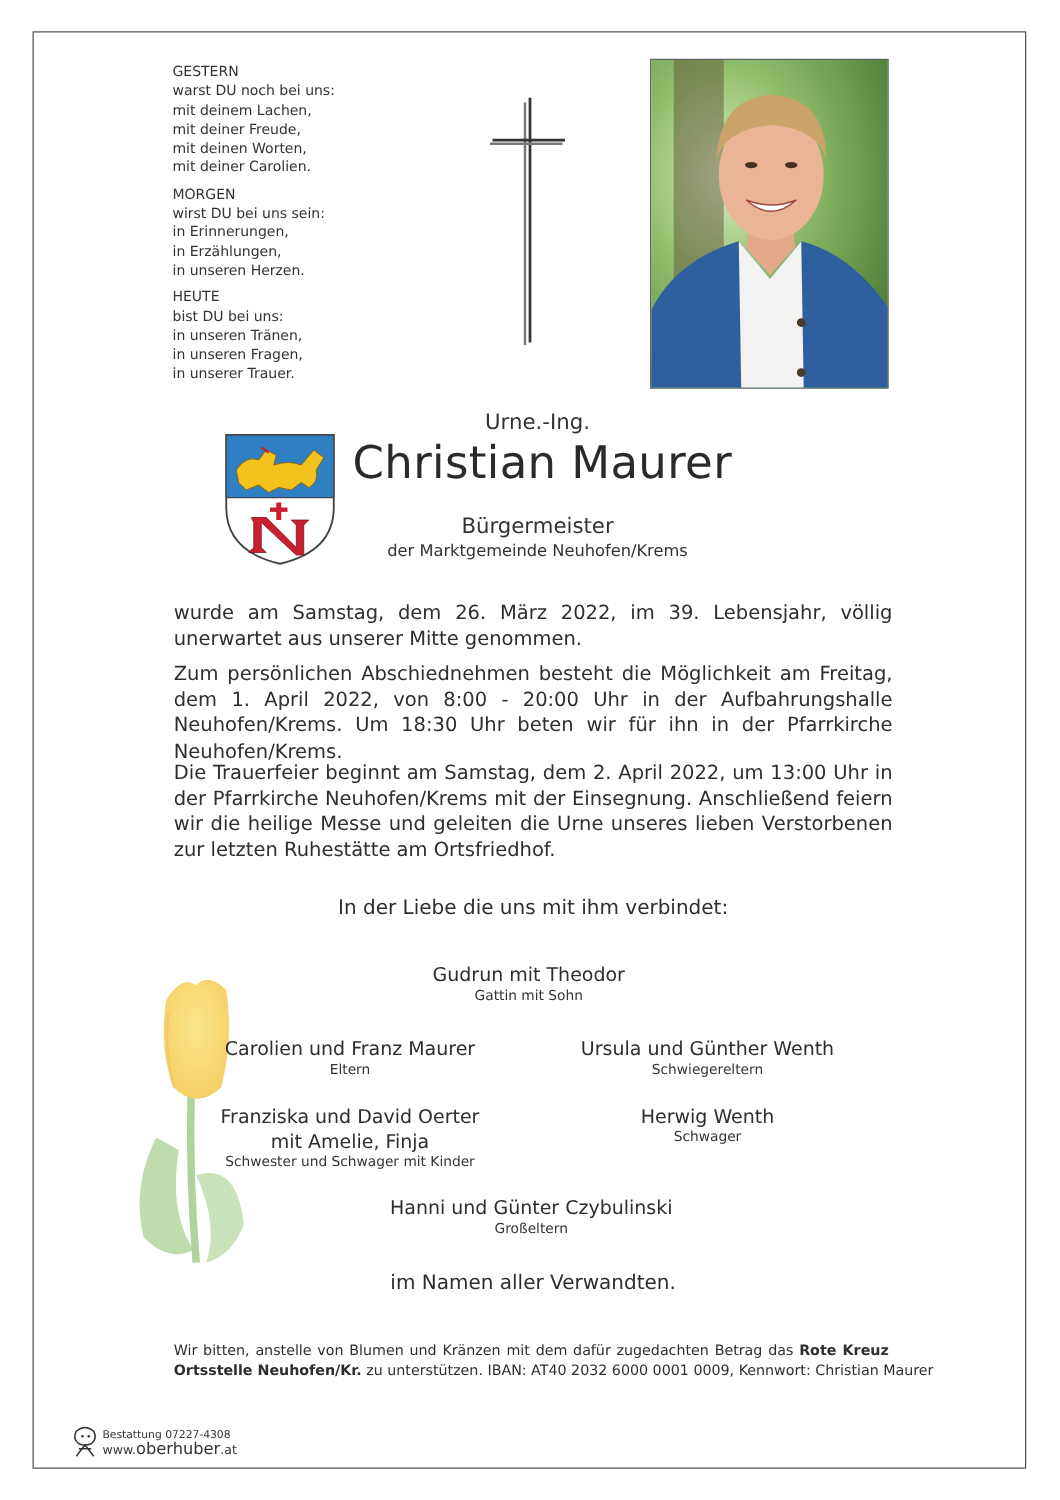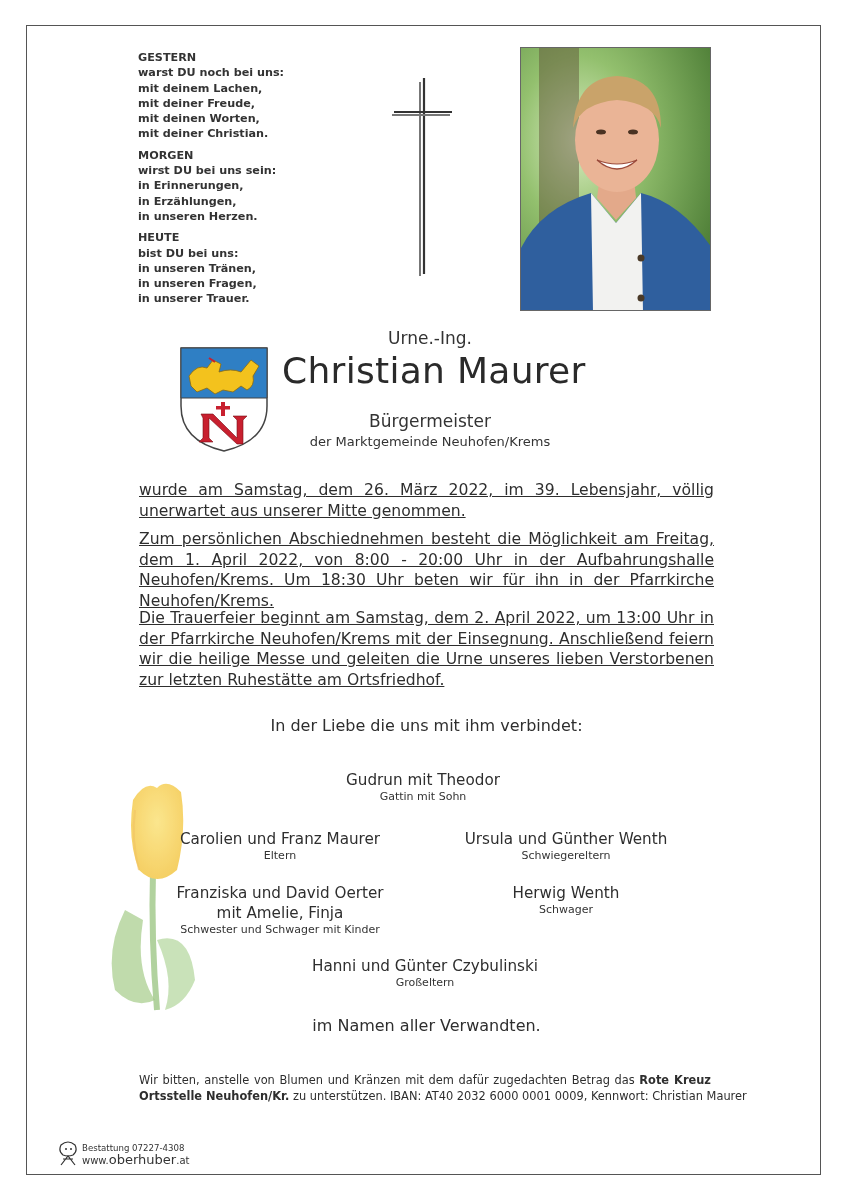--- a/index.html
+++ b/index.html
@@ -6,21 +6,21 @@
     html, body { width: 848px; height: 1200px; background: #ffffff; overflow: hidden; }
     body { position: relative; font-family: "DejaVu Sans", sans-serif; color: #2b2b2b; }
 
     .frame {
       position: absolute; left: 26px; top: 25px; width: 795px; height: 1150px;
       border: 1.5px solid #555555;
     }
 
     .poem {
       position: absolute; left: 138px; top: 50px; width: 190px;
-      font-size: 11.2px; line-height: 15.3px; color: #333; font-weight: bold;
+      font-size: 11.2px; line-height: 15.3px; color: #333;
     }
     .poem .stanza { margin-bottom: 6px; }
     .poem .line { display: block; white-space: nowrap; }
 
     .cross { position: absolute; left: 390px; top: 78px; width: 65px; height: 202px; }
 
     .portrait {
       position: absolute; left: 520px; top: 47px; width: 191px; height: 264px;
       border: 1px solid #666; overflow: hidden;
       background: radial-gradient(ellipse at 20% 30%, #cfe6b4 0%, #8fbd6a 35%, #5b8f3f 70%, #3f6b2e 100%);
@@ -40,21 +40,21 @@
       position: absolute; left: 330px; top: 411px; width: 200px; text-align: center;
       font-size: 17px; color: #333;
     }
     .municipality {
       position: absolute; left: 290px; top: 434px; width: 280px; text-align: center;
       font-size: 13px; color: #333; white-space: nowrap;
     }
 
     .body-text {
       position: absolute; left: 139px; width: 575px;
-      font-size: 15.6px; line-height: 20.5px; color: #2e2e2e; text-align: justify; text-decoration: underline;
+      font-size: 15.6px; line-height: 20.5px; color: #2e2e2e; text-align: justify;
     }
     .p1 { top: 480px; }
     .p2 { top: 529px; }
     .p3 { top: 608px; }
 
     .dedication {
       position: absolute; left: 139px; top: 716px; width: 575px; text-align: center;
       font-size: 16px; color: #2e2e2e;
     }
 
@@ -98,21 +98,21 @@
 
 <div class="frame"></div>
 
 <div class="poem">
   <div class="stanza">
     <span class="line">GESTERN</span>
     <span class="line">warst DU noch bei uns:</span>
     <span class="line">mit deinem Lachen,</span>
     <span class="line">mit deiner Freude,</span>
     <span class="line">mit deinen Worten,</span>
-    <span class="line">mit deiner Christian.</span>
+    <span class="line">mit deiner Carolien.</span>
   </div>
   <div class="stanza">
     <span class="line">MORGEN</span>
     <span class="line">wirst DU bei uns sein:</span>
     <span class="line">in Erinnerungen,</span>
     <span class="line">in Erzählungen,</span>
     <span class="line">in unseren Herzen.</span>
   </div>
   <div class="stanza">
     <span class="line">HEUTE</span>

